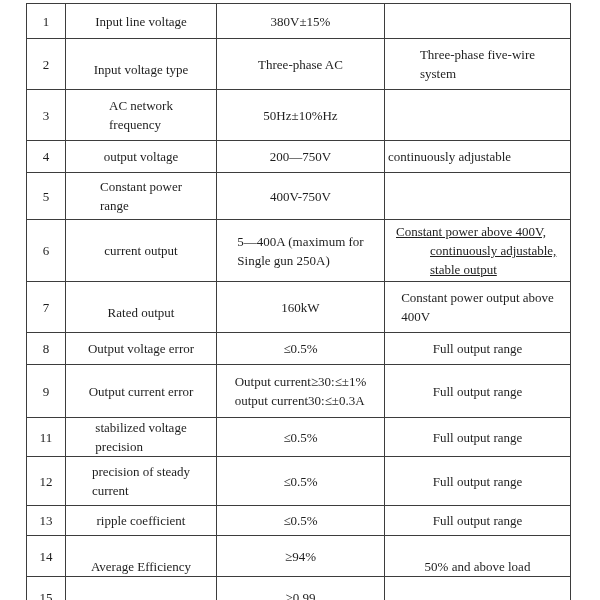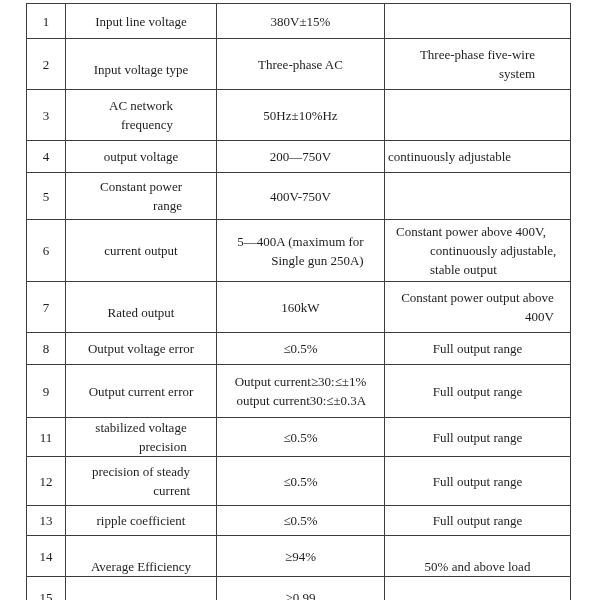--- a/index.html
+++ b/index.html
@@ -18,29 +18,29 @@
     border:1px solid #3d3d3d;
     vertical-align:middle;
     font-size:13px;
     line-height:19px;
     padding:0 2px;
     text-align:center;
     overflow:hidden;
     color:#1e1e1e;
   }
   
-  td .inner{display:inline-block;text-align:right;}
+  td .inner{display:inline-block;text-align:left;}
   td.c-num .inner{display:inline-block;text-align:center;}
   
   td.va-top{vertical-align:top;padding-top:21px;}
   
   td.note-left{text-align:left;}
   td.note-left .inner{display:block;text-align:left;padding-left:1px;}
   
-  td.note-hang{text-align:left;}
+  td.note-hang{text-align:left;text-decoration:underline;}
   td.note-hang .inner{display:block;text-align:left;padding-left:9px;}
   td.note-hang .line + .line{padding-left:34px;}
 </style>
 </head>
 <body>
 
 <div class="page">
   <table class="spec-table">
     <colgroup>
       <col style="width:39px">

